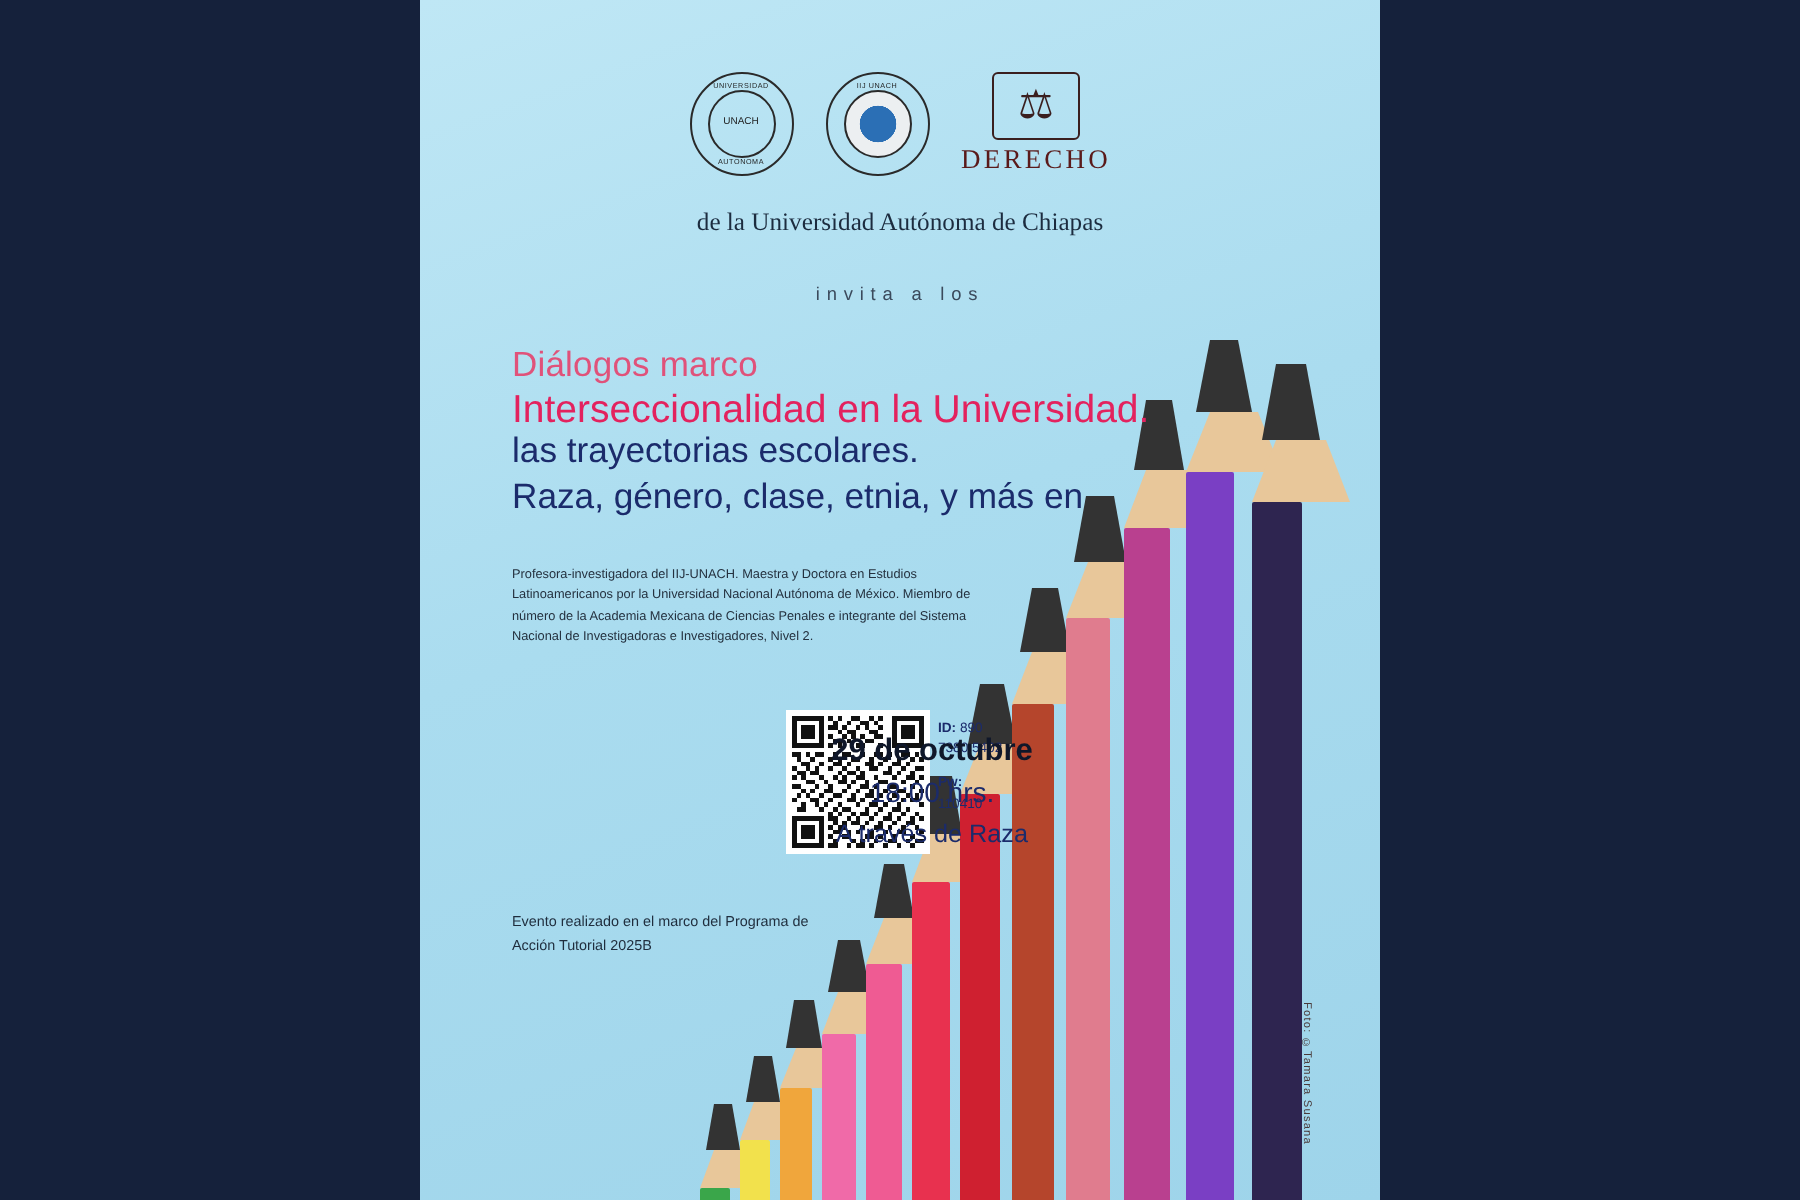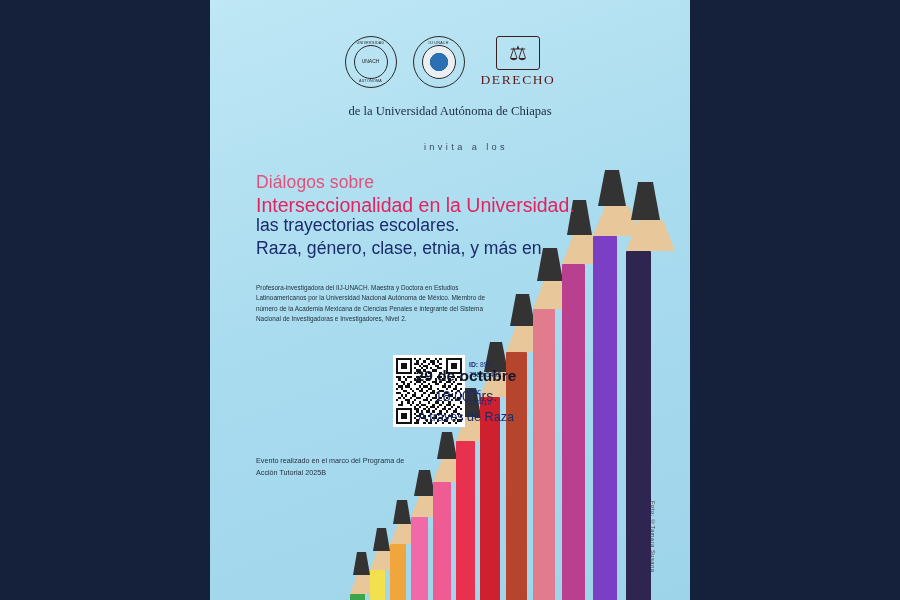--- a/index.html
+++ b/index.html
@@ -162,21 +162,20 @@
   }
   .invita {
     position: absolute;
     top: 142px;
     left: 0;
     width: 480px;
     text-align: center;
     font-size: 9.2px;
     letter-spacing: 3.4px;
     color: #3b4a5c;
-    padding-left: 16px;
   }
 
   .block {
     position: absolute;
     left: 46px;
     width: 330px;
   }
   .dialogos {
     top: 172px;
     font-size: 17.5px;
@@ -385,21 +384,21 @@
         <span class="scales">⚖</span>
         <span class="word">DERECHO</span>
       </div>
     </div>
 
     <div class="institute">
       <div>de la Universidad Autónoma de Chiapas</div>
     </div>
     <div class="invita">invita a los</div>
 
-    <div class="block dialogos">Diálogos sobre</div>
+    <div class="block dialogos">Diálogos marco</div>
     <div class="block title-main">Interseccionalidad en la Universidad.</div>
     <div class="block subtitle">
       <div>las trayectorias escolares.</div>
       <div>Raza, género, clase, etnia, y más en</div>
     </div>
     <div class="block bio">Profesora-investigadora del IIJ-UNACH. Maestra y Doctora en Estudios Latinoamericanos por la Universidad Nacional Autónoma de México. Miembro de número de la Academia Mexicana de Ciencias Penales e integrante del Sistema Nacional de Investigadoras e Investigadores, Nivel 2.</div>
 
     <div class="qr-wrap">
       <svg class="qr" viewBox="0 0 29 29" shape-rendering="crispEdges">
         <rect width="29" height="29" fill="#fff"></rect>

